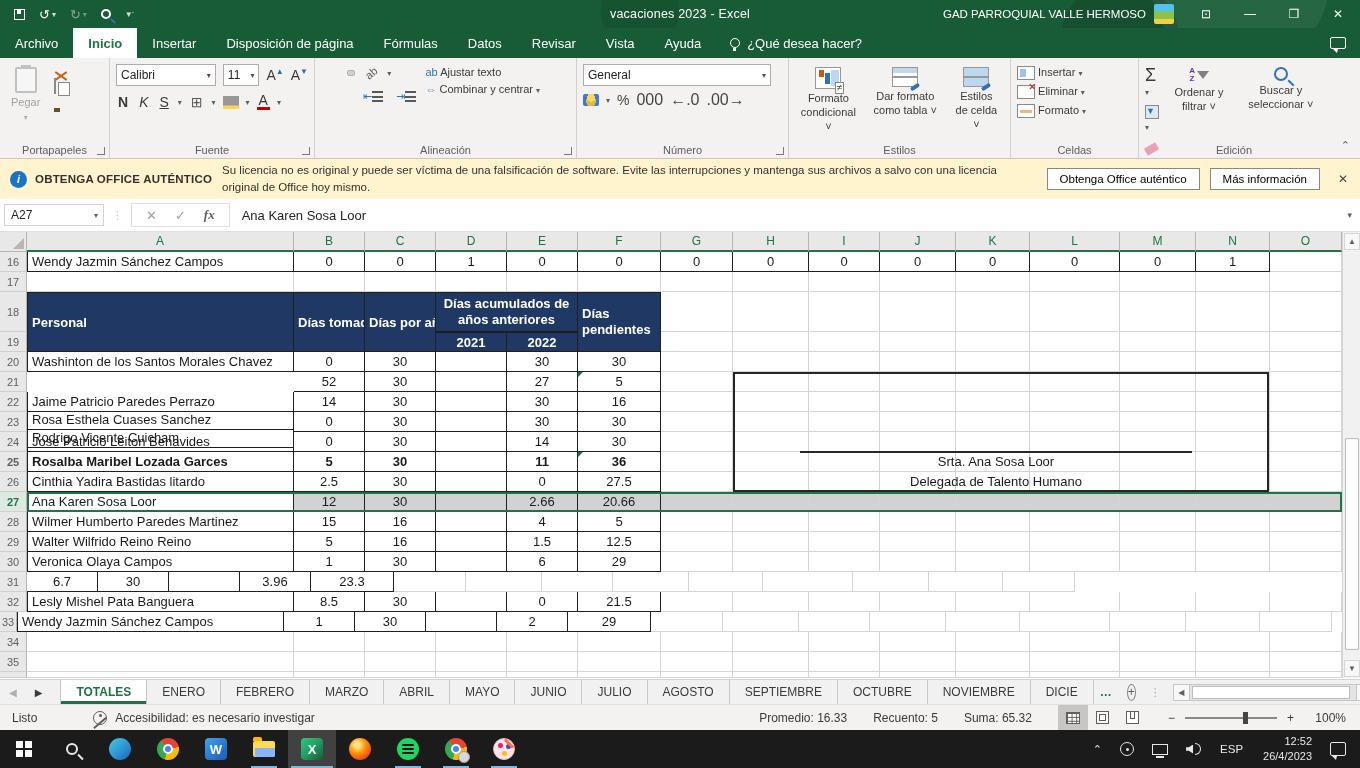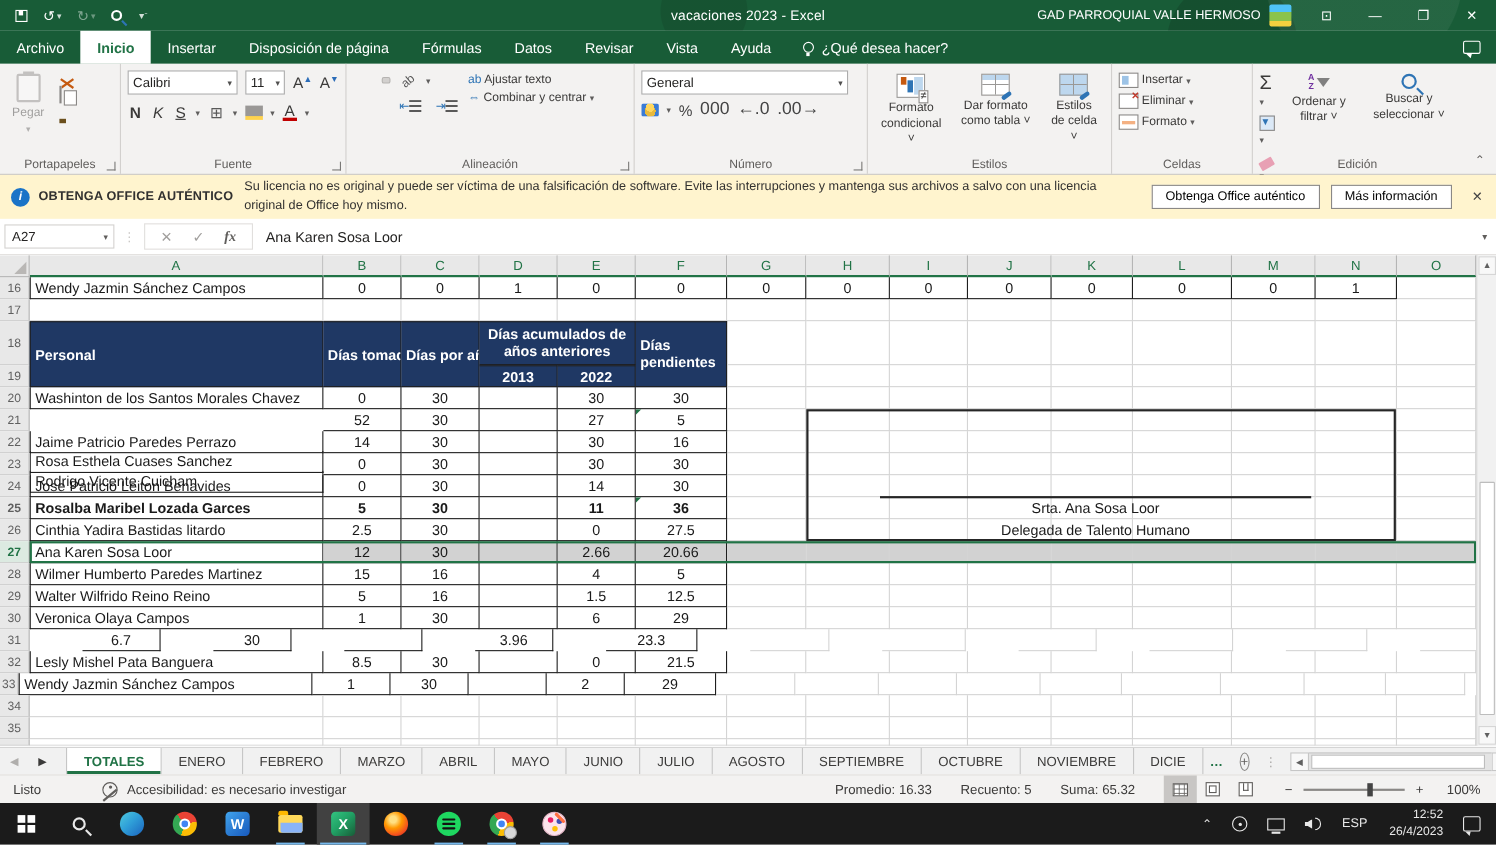--- a/index.html
+++ b/index.html
@@ -502,21 +502,21 @@
           <div class="" style="width: 27px;">
             <div class="gc gut" style="width: 27px; height: 40px;">18</div>
             <div class="gc gut" style="width: 27px; height: 20px;">19</div>
           </div>
           <div class="gc navy left tcell first" style="width: 267px; height: 60px;">Personal</div>
           <div class="gc navy left" style="width: 71px; height: 60px;">Días tomados</div>
           <div class="gc navy left" style="width: 71px; height: 60px;">Días por año</div>
           <div class="" style="width: 142px;">
             <div class="gc navy center" style="width: 142px; height: 40px; white-space: normal; line-height: 1.2;">Días acumulados de años anteriores</div>
             <div class="grow" style="height: 20px;">
-              <div class="gc navy center" style="width: 71px; height: 20px;">2013</div>
+              <div class="gc navy center" style="width: 71px; height: 20px;">2021</div>
               <div class="gc navy center" style="width: 71px; height: 20px;">2022</div>
             </div>
           </div>
           <div class="gc navy left" style="width: 83px; height: 60px; white-space: normal; line-height: 1.2;">Días pendientes</div>
           <div class="" style="width: 681px;">
             <div class="grow" style="height: 40px;">
               <div class="gc plain" style="width: 72px; height: 40px;"></div>
               <div class="gc plain" style="width: 76px; height: 40px;"></div>
               <div class="gc plain" style="width: 71px; height: 40px;"></div>
               <div class="gc plain" style="width: 76px; height: 40px;"></div>
@@ -730,21 +730,21 @@
           <div class="gc plain" style="width: 72px; height: 20px;"></div>
           <div class="gc plain" style="width: 76px; height: 20px;"></div>
           <div class="gc plain" style="width: 71px; height: 20px;"></div>
           <div class="gc plain" style="width: 76px; height: 20px;"></div>
           <div class="gc plain" style="width: 74px; height: 20px;"></div>
           <div class="gc plain" style="width: 90px; height: 20px;"></div>
           <div class="gc plain" style="width: 76px; height: 20px;"></div>
           <div class="gc plain" style="width: 74px; height: 20px;"></div>
           <div class="gc plain" style="width: 72px; height: 20px;"></div>
         </div>
-        <div class="grow" style="height: 20px; gap: 48px;">
+        <div class="grow" style="height: 20px;">
           <div class="gc gut" style="width: 27px; height: 20px;">31</div>
           <div class="gc tcell num-cell" style="width: 71px; height: 20px;">6.7</div>
           <div class="gc tcell num-cell" style="width: 71px; height: 20px;">30</div>
           <div class="gc tcell num-cell" style="width: 71px; height: 20px;"></div>
           <div class="gc tcell num-cell" style="width: 71px; height: 20px;">3.96</div>
           <div class="gc tcell num-cell" style="width: 83px; height: 20px;">23.3</div>
           <div class="gc plain" style="width: 72px; height: 20px;"></div>
           <div class="gc plain" style="width: 76px; height: 20px;"></div>
           <div class="gc plain" style="width: 71px; height: 20px;"></div>
           <div class="gc plain" style="width: 76px; height: 20px;"></div>

